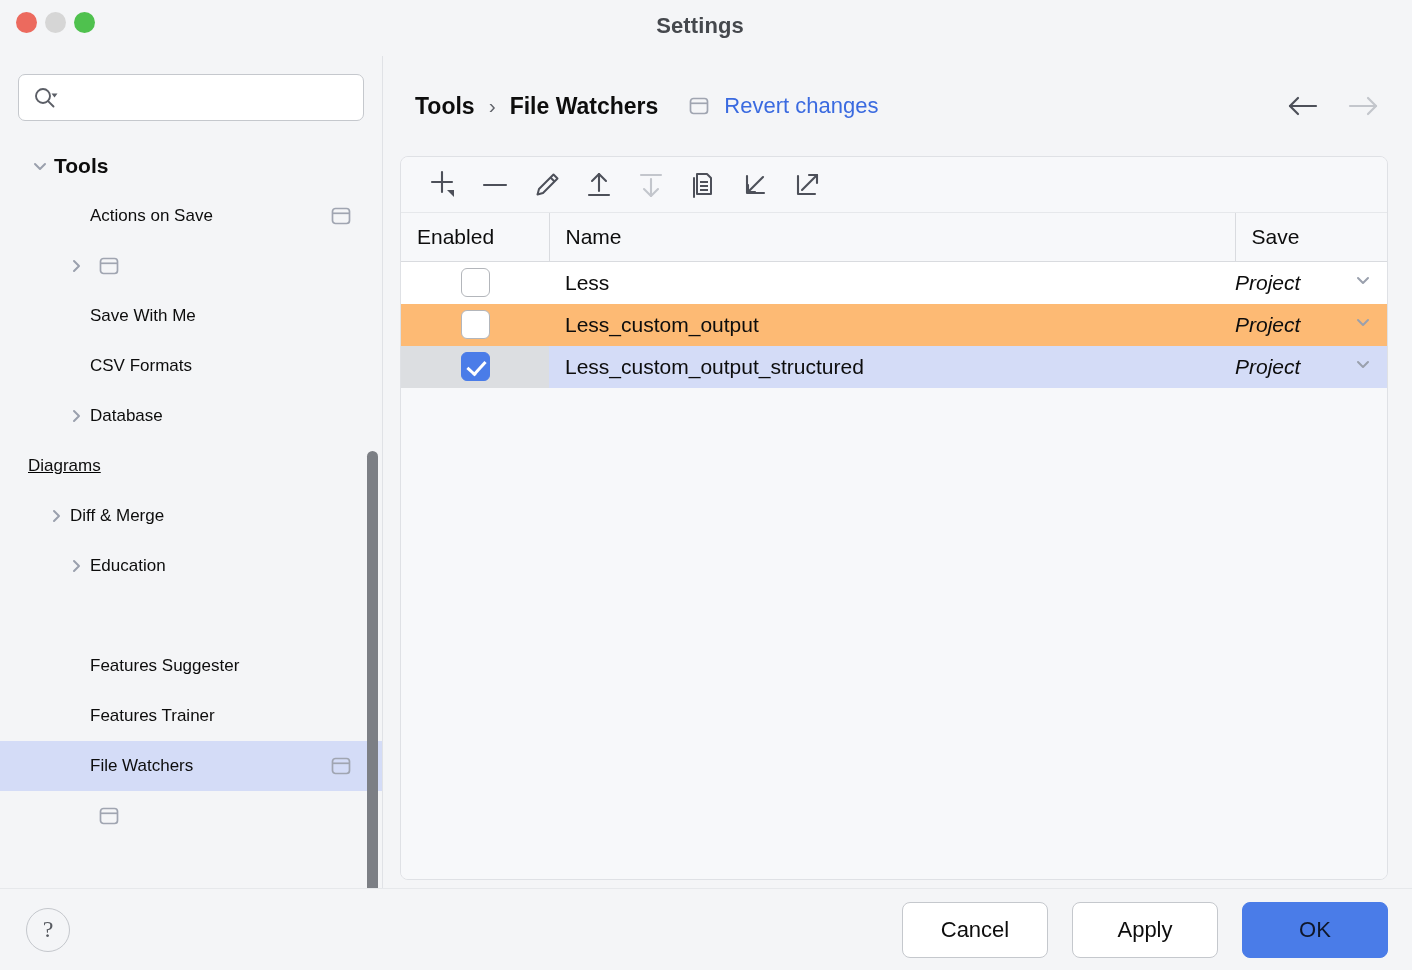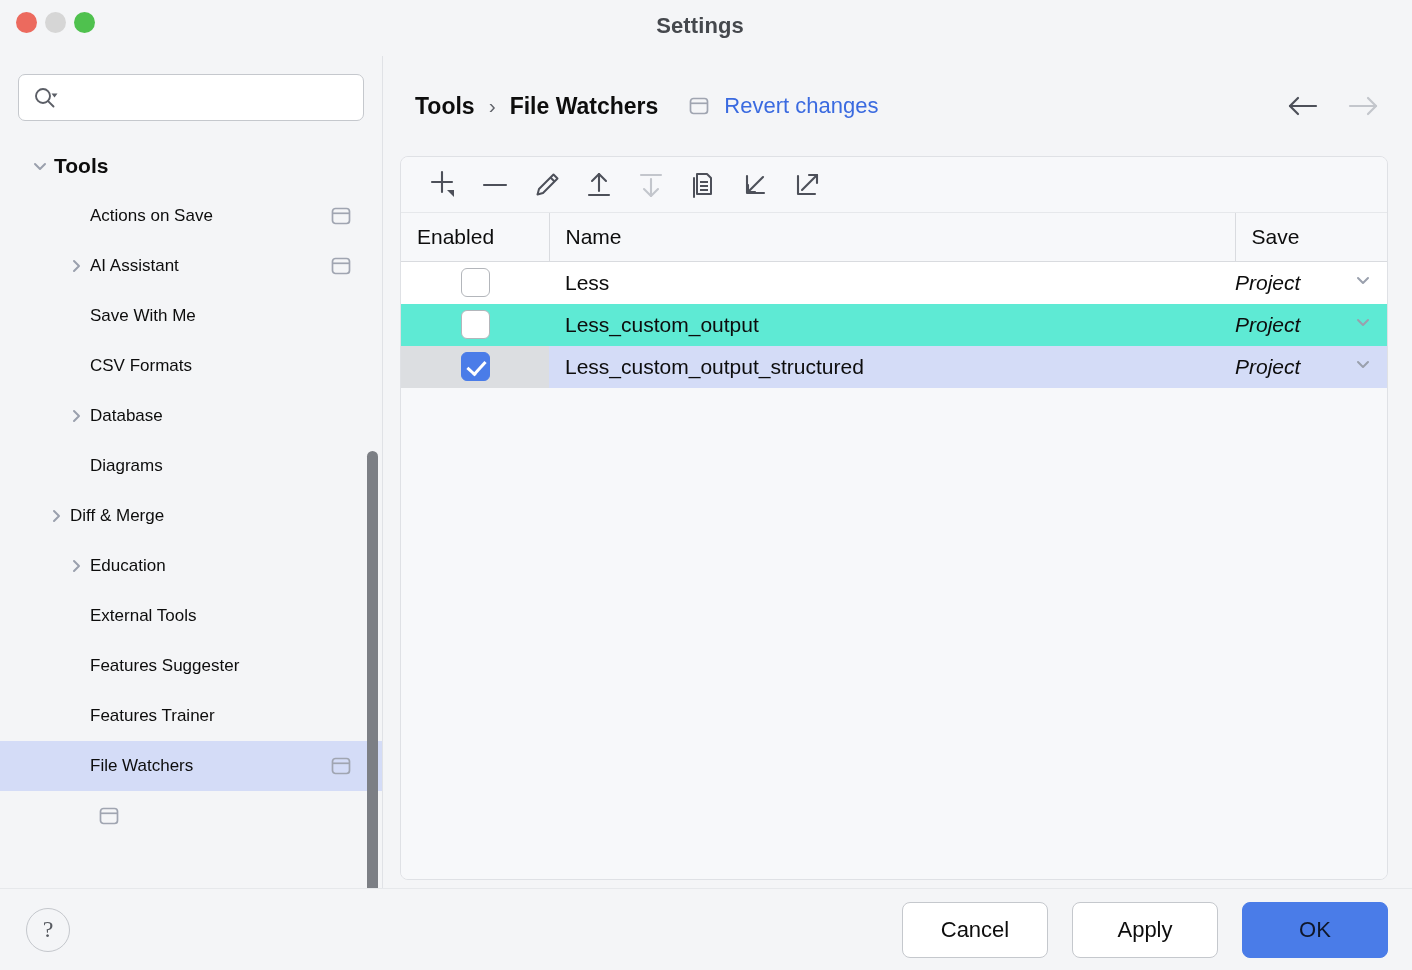--- a/index.html
+++ b/index.html
@@ -223,21 +223,21 @@
   .th-level { width: 152px; border-left: 1px solid #d9dbdf; }
 
   .rows-area { flex: 1 1 auto; background: #f7f8fa; overflow: hidden; }
 
   tr.wrow { height: 42px; }
   tr.wrow td { padding: 0; vertical-align: middle; font-size: 21px; color: #0d0d0d; }
   tr.wrow .c-en { width: 148px; text-align: center; }
   tr.wrow .c-name { padding-left: 16px; white-space: nowrap; overflow: hidden; text-overflow: ellipsis; }
   tr.wrow .c-lvl { width: 152px; font-style: italic; }
   tr.wrow.odd td { background: #ffffff; }
-  tr.wrow.even td { background: #5eead4; }
+  tr.wrow.even td { background: #fdba74; }
   tr.wrow.selected .c-en { background: #dcdee1; }
   tr.wrow.selected .c-name,
   tr.wrow.selected .c-lvl { background: #d4dcf7; }
 
   .cbx {
     display: inline-block;
     width: 29px; height: 29px;
     border: 1.6px solid #b3b6bb;
     border-radius: 6px;
     background: #ffffff;
@@ -354,21 +354,20 @@
                 <line x1="2.5" y1="7.3" x2="19.5" y2="7.3" stroke="#a0a5b1" stroke-width="1.7"></line>
               </svg>
             </span>
           </div>
           <div class="tree-row" style="padding-left: 62px;">
             <span class="tw">
               <svg width="20" height="20" viewBox="0 0 20 20">
                 <polyline points="8,5 13,10 8,15" fill="none" stroke="#9aa0ad" stroke-width="2" stroke-linecap="round" stroke-linejoin="round"></polyline>
               </svg>
             </span>
-            <span class="tree-label">AI Assistant</span>
             <span class="badge-slot">
               <svg width="22" height="20" viewBox="0 0 22 20">
                 <rect x="2.5" y="2.5" width="17" height="15" rx="3" ry="3" fill="none" stroke="#a0a5b1" stroke-width="1.7"></rect>
                 <line x1="2.5" y1="7.3" x2="19.5" y2="7.3" stroke="#a0a5b1" stroke-width="1.7"></line>
               </svg>
             </span>
           </div>
           <div class="tree-row" style="padding-left: 62px;">
             <span class="tw"></span>
             <span class="tree-label">Save With Me</span>
@@ -381,21 +380,21 @@
           </div>
           <div class="tree-row" style="padding-left: 62px;">
             <span class="tw">
               <svg width="20" height="20" viewBox="0 0 20 20">
                 <polyline points="8,5 13,10 8,15" fill="none" stroke="#9aa0ad" stroke-width="2" stroke-linecap="round" stroke-linejoin="round"></polyline>
               </svg>
             </span>
             <span class="tree-label">Database</span>
             <span class="badge-slot" style="width: 22px;"></span>
           </div>
-          <div class="tree-row" style="padding-left: 62px;">
+          <div class="tree-row" style=" text-decoration: underline;">
             <span class="tw"></span>
             <span class="tree-label">Diagrams</span>
             <span class="badge-slot" style="width: 22px;"></span>
           </div>
           <div class="tree-row" style="padding-left: 42px;">
             <span class="tw">
               <svg width="20" height="20" viewBox="0 0 20 20">
                 <polyline points="8,5 13,10 8,15" fill="none" stroke="#9aa0ad" stroke-width="2" stroke-linecap="round" stroke-linejoin="round"></polyline>
               </svg>
             </span>
@@ -406,21 +405,20 @@
             <span class="tw">
               <svg width="20" height="20" viewBox="0 0 20 20">
                 <polyline points="8,5 13,10 8,15" fill="none" stroke="#9aa0ad" stroke-width="2" stroke-linecap="round" stroke-linejoin="round"></polyline>
               </svg>
             </span>
             <span class="tree-label">Education</span>
             <span class="badge-slot" style="width: 22px;"></span>
           </div>
           <div class="tree-row" style="padding-left: 62px;">
             <span class="tw"></span>
-            <span class="tree-label">External Tools</span>
             <span class="badge-slot" style="width: 22px;"></span>
           </div>
           <div class="tree-row" style="padding-left: 62px;">
             <span class="tw"></span>
             <span class="tree-label">Features Suggester</span>
             <span class="badge-slot" style="width: 22px;"></span>
           </div>
           <div class="tree-row" style="padding-left: 62px;">
             <span class="tw"></span>
             <span class="tree-label">Features Trainer</span>

